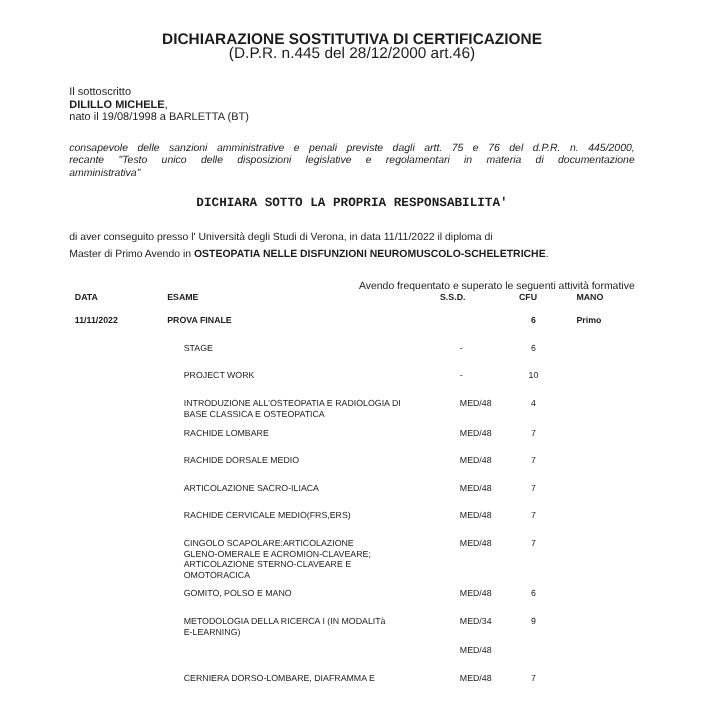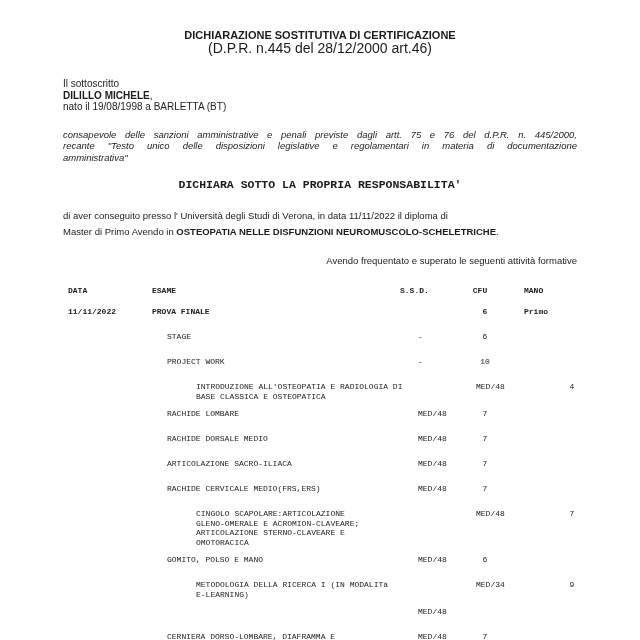--- a/index.html
+++ b/index.html
@@ -3,41 +3,41 @@
 <meta charset="utf-8">
 <style>
   html, body { margin:0; padding:0; }
   body {
     width:640px; height:640px; overflow:hidden;
     background:#ffffff; color:#1c1c1c;
     font-family:"Liberation Sans", sans-serif;
   }
   .page { padding:28px 63px 0 63px; }
 
-  .title   { text-align:center; font-weight:bold; font-size:11px; line-height:14px; }
+  .title   { text-align:center; font-weight:bold; font-size:14px; line-height:14px; }
   .subtitle{ text-align:center; font-size:14px; line-height:11px; margin-top:1px; }
 
   .declarant { margin-top:24px; font-size:10px; line-height:11.5px; }
   .declarant .name { font-weight:bold; }
 
   .legal { margin-top:16px; font-size:9.5px; line-height:11.5px; font-style:italic; }
   .legal .jline { text-align:justify; text-align-last:justify; }
   .legal .jline.last { text-align-last:left; }
 
   .heading2 { margin-top:15px; text-align:center; font-weight:bold; font-size:11.5px; line-height:14px;font-family:Liberation Mono, monospace; }
 
   .degree { margin-top:16px; font-size:9.5px; line-height:16px; }
   .degree .program { font-weight:bold; }
 
   .avendo { margin-top:15px; font-size:9.5px; line-height:11px;text-align:right; }
 
-  .table { margin-top:20px; font-size:8px;font-family:Liberation Mono, monospace; }
+  .table { font-size:8px; }
   .thead { display:flex; padding-left:5px; font-weight:bold; line-height:10px; margin-bottom:11px; }
   .trow  { display:flex; padding-left:5px; line-height:9.5px; margin-bottom:15.5px; }
-  .trow.multi { margin-bottom:8px;gap:29px; }
+  .trow.multi { margin-bottom:8px; }
   .trow.main  { font-weight:bold;align-items:center; }
 
   .c-date, .c-exam, .c-ssd, .c-cfu, .c-voto,
   .h-date, .h-exam, .h-ssd, .h-cfu, .h-voto { box-sizing:border-box; flex-shrink:0; }
   .c-date, .h-date { width:84px; }
   .c-exam, .h-exam { width:266px; }
   .c-ssd,  .h-ssd  { width:45px; }
   .c-cfu,  .h-cfu  { width:44px; text-align:center; }
   .c-voto, .h-voto { width:70px; padding-left:17px; }
   .h-ssd { transform:translateX(-18px); }

